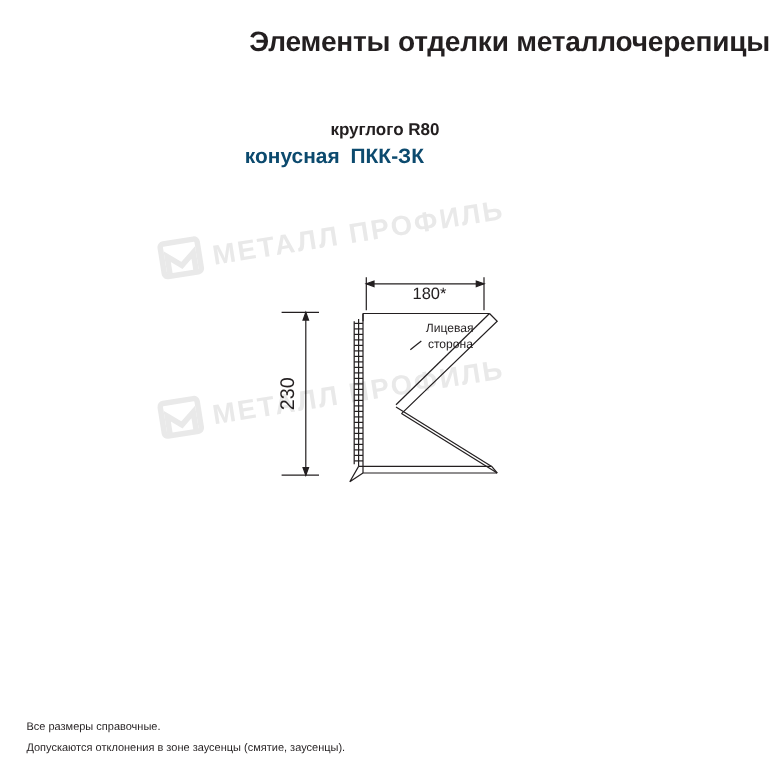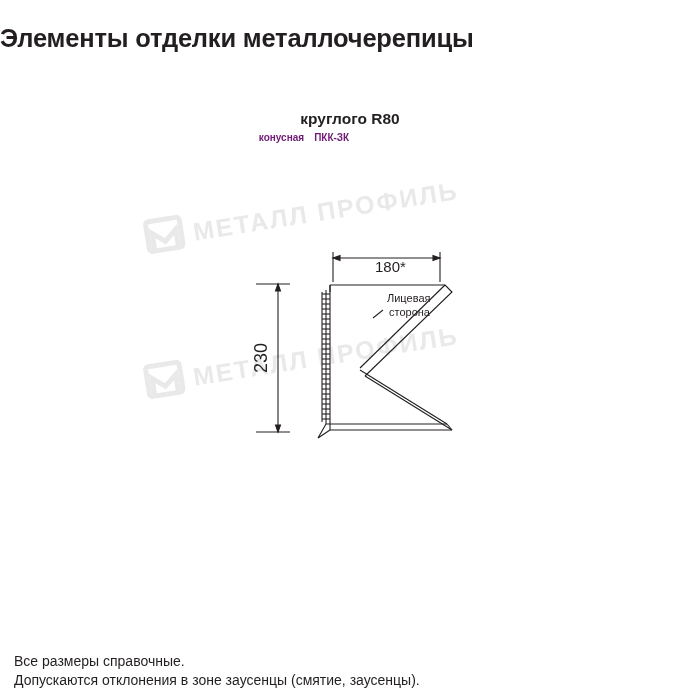--- a/index.html
+++ b/index.html
@@ -18,21 +18,21 @@
   .page {
     position: relative;
     width: 700px;
     height: 700px;
   }
   .title {
     position: absolute;
     top: 24px;
     left: 0;
     width: 700px;
-    text-align: left;
+    text-align: right;
     font-size: 25.5px;
     font-weight: bold;
     letter-spacing: -0.2px;
     color: #231f20;
   }
   .subtitle {
     position: absolute;
     top: 76px;
     left: 0;
     width: 700px;
@@ -45,23 +45,23 @@
   .subtitle .line2 {
     display: block;
     margin-top: 32px;
   }
   .subtitle-3 {
     position: absolute;
     top: 132px;
     left: 0;
     width: 608px;
     text-align: center;
-    font-size: 10px;
+    font-size: 19px;
     font-weight: bold;
-    color: #701a75;
+    color: #0c4a6e;
   }
   .subtitle-3 .gap {
     display: inline-block;
     width: 10px;
   }
   .drawing {
     position: absolute;
     top: 180px;
     left: 0;
     width: 700px;
@@ -70,23 +70,23 @@
   .watermarks {
     position: absolute;
     top: 180px;
     left: 0;
     width: 700px;
     height: 330px;
     pointer-events: none;
   }
   .footer {
     position: absolute;
-    left: 14px;
+    left: 24px;
     bottom: 10px;
-    font-size: 14px;
+    font-size: 10px;
     line-height: 19px;
     color: #231f20;
     margin-top: 16px;
   }
   .dim-label {
     font-family: "Liberation Sans", sans-serif;
   }
 </style>
 </head>
 <body>

